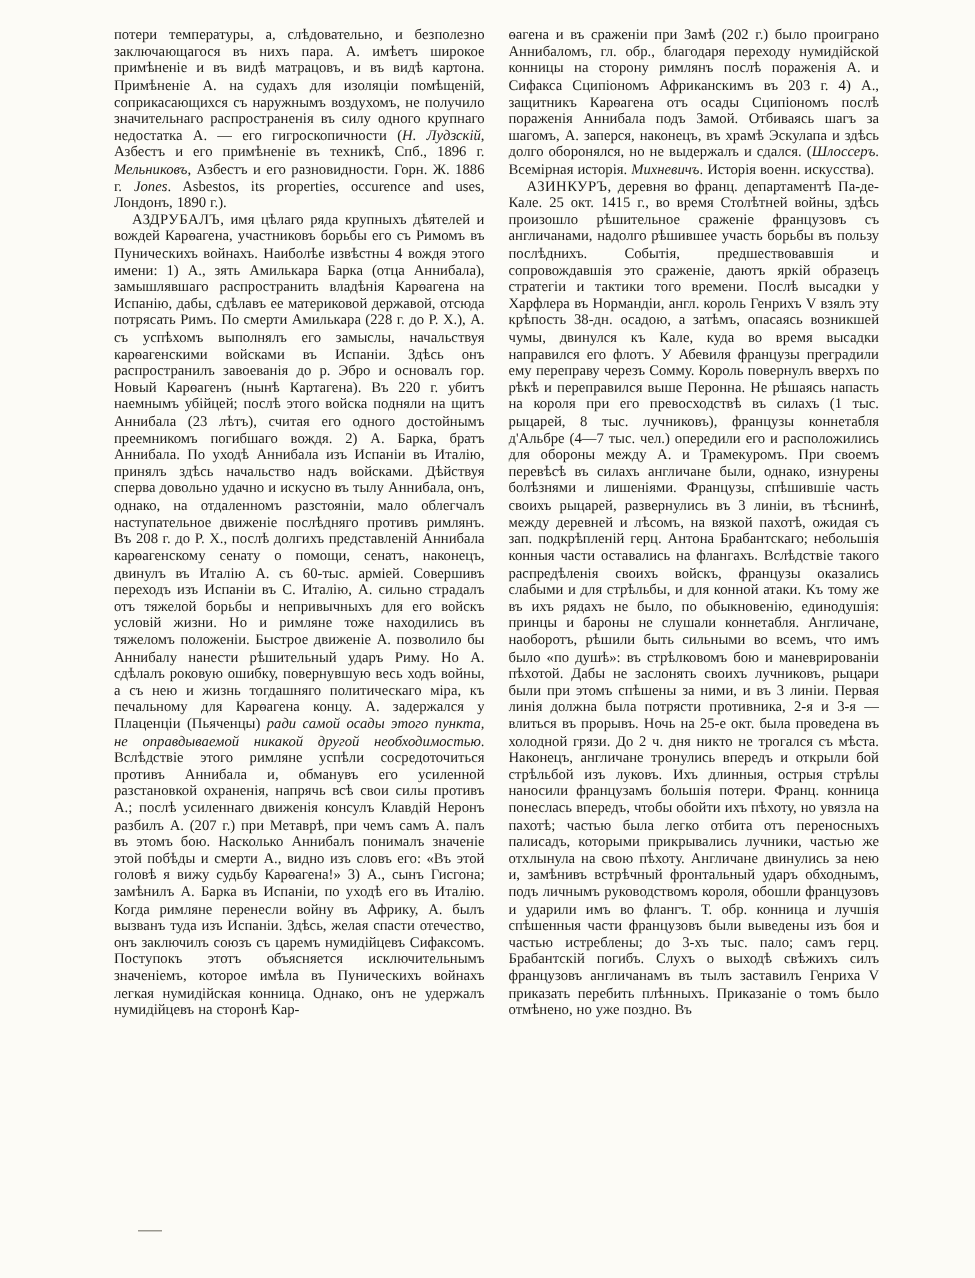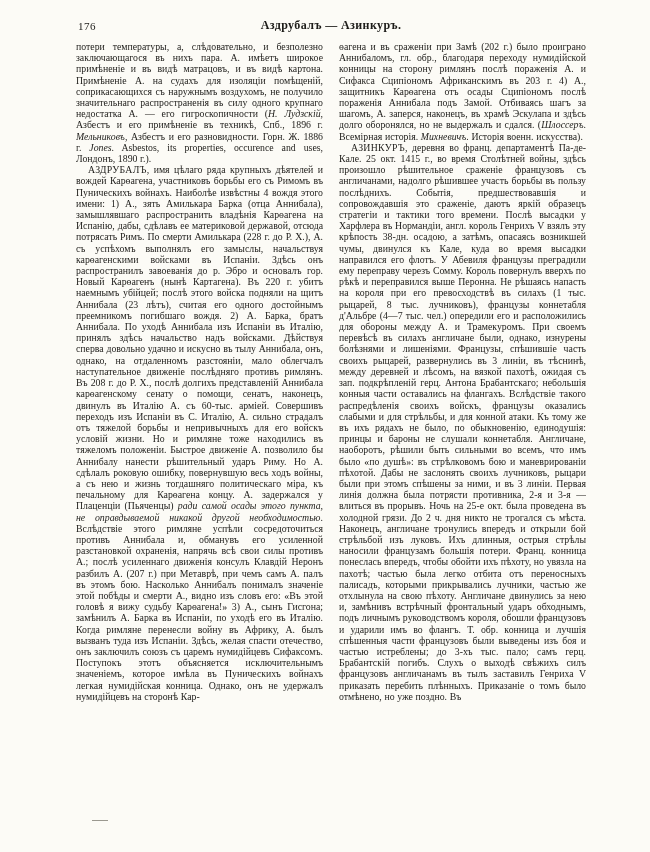--- a/index.html
+++ b/index.html
@@ -69,24 +69,20 @@
     width: 16px;
     height: 1px;
     background: #9a988f;
   }
 </style>
 </head>
 <body>
 
 <div class="page">
   <div class="content">
-    <div class="pagehead">
-      <span class="pagenum">176</span>
-      <span class="runtitle">Аздрубалъ — Азинкуръ.</span>
-    </div>
     <div class="cols">
       <div class="col" id="col-left">
           <p class="par"><span>потери температуры, а, слѣдовательно, и безполезно заключающагося въ нихъ пара. А. имѣетъ широкое примѣненіе и въ видѣ матрацовъ, и въ видѣ картона. Примѣненіе А. на судахъ для изоляціи помѣщеній, соприкасающихся съ наружнымъ воздухомъ, не получило значительнаго распространенія въ силу одного крупнаго недостатка А. — его гигроскопичности (</span><span class="i">Н. Лудзскій</span><span>, Азбестъ и его примѣненіе въ техникѣ, Спб., 1896 г. </span><span class="i">Мельниковъ</span><span>, Азбестъ и его разновидности. Горн. Ж. 1886 г. </span><span class="i">Jones</span><span>. Asbestos, its properties, occurence and uses, Лондонъ, 1890 г.).</span></p>
           <p class="par ind"><span class="b">АЗДРУБАЛЪ</span><span>, имя цѣлаго ряда крупныхъ дѣятелей и вождей Карѳагена, участниковъ борьбы его съ Римомъ въ Пуническихъ войнахъ. Наиболѣе извѣстны 4 вождя этого имени: 1) А., зять Амилькара Барка (отца Аннибала), замышлявшаго распространить владѣнія Карѳагена на Испанію, дабы, сдѣлавъ ее материковой державой, отсюда потрясать Римъ. По смерти Амилькара (228 г. до Р. Х.), А. съ успѣхомъ выполнялъ его замыслы, начальствуя карѳагенскими войсками въ Испаніи. Здѣсь онъ распространилъ завоеванія до р. Эбро и основалъ гор. Новый Карѳагенъ (нынѣ Картагена). Въ 220 г. убитъ наемнымъ убійцей; послѣ этого войска подняли на щитъ Аннибала (23 лѣтъ), считая его одного достойнымъ преемникомъ погибшаго вождя. 2) А. Барка, братъ Аннибала. По уходѣ Аннибала изъ Испаніи въ Италію, принялъ здѣсь начальство надъ войсками. Дѣйствуя сперва довольно удачно и искусно въ тылу Аннибала, онъ, однако, на отдаленномъ разстояніи, мало облегчалъ наступательное движеніе послѣдняго противъ римлянъ. Въ 208 г. до Р. Х., послѣ долгихъ представленій Аннибала карѳагенскому сенату о помощи, сенатъ, наконецъ, двинулъ въ Италію А. съ 60-тыс. арміей. Совершивъ переходъ изъ Испаніи въ С. Италію, А. сильно страдалъ отъ тяжелой борьбы и непривычныхъ для его войскъ условій жизни. Но и римляне тоже находились въ тяжеломъ положеніи. Быстрое движеніе А. позволило бы Аннибалу нанести рѣшительный ударъ Риму. Но А. сдѣлалъ роковую ошибку, повернувшую весь ходъ войны, а съ нею и жизнь тогдашняго политическаго міра, къ печальному для Карѳагена концу. А. задержался у Плаценціи (Пьяченцы) </span><span class="i">ради самой осады этого пункта, не оправдываемой никакой другой необходимостью</span><span>. Вслѣдствіе этого римляне успѣли сосредоточиться противъ Аннибала и, обманувъ его усиленной разстановкой охраненія, напрячь всѣ свои силы противъ А.; послѣ усиленнаго движенія консулъ Клавдій Неронъ разбилъ А. (207 г.) при Метаврѣ, при чемъ самъ А. палъ въ этомъ бою. Насколько Аннибалъ понималъ значеніе этой побѣды и смерти А., видно изъ словъ его: «Въ этой головѣ я вижу судьбу Карѳагена!» 3) А., сынъ Гисгона; замѣнилъ А. Барка въ Испаніи, по уходѣ его въ Италію. Когда римляне перенесли войну въ Африку, А. былъ вызванъ туда изъ Испаніи. Здѣсь, желая спасти отечество, онъ заключилъ союзъ съ царемъ нумидійцевъ Сифаксомъ. Поступокъ этотъ объясняется исключительнымъ значеніемъ, которое имѣла въ Пуническихъ войнахъ легкая нумидійская конница. Однако, онъ не удержалъ нумидійцевъ на сторонѣ Кар-</span></p>
         </div>
       <div class="col" id="col-right">
           <p class="par"><span>ѳагена и въ сраженіи при Замѣ (202 г.) было проиграно Аннибаломъ, гл. обр., благодаря переходу нумидійской конницы на сторону римлянъ послѣ пораженія А. и Сифакса Сципіономъ Африканскимъ въ 203 г. 4) А., защитникъ Карѳагена отъ осады Сципіономъ послѣ пораженія Аннибала подъ Замой. Отбиваясь шагъ за шагомъ, А. заперся, наконецъ, въ храмѣ Эскулапа и здѣсь долго оборонялся, но не выдержалъ и сдался. (</span><span class="i">Шлоссеръ</span><span>. Всемірная исторія. </span><span class="i">Михневичъ</span><span>. Исторія военн. искусства).</span></p>
           <p class="par ind"><span class="b">АЗИНКУРЪ</span><span>, деревня во франц. департаментѣ Па-де-Кале. 25 окт. 1415 г., во время Столѣтней войны, здѣсь произошло рѣшительное сраженіе французовъ съ англичанами, надолго рѣшившее участь борьбы въ пользу послѣднихъ. Событія, предшествовавшія и сопровождавшія это сраженіе, даютъ яркій образецъ стратегіи и тактики того времени. Послѣ высадки у Харфлера въ Нормандіи, англ. король Генрихъ V взялъ эту крѣпость 38-дн. осадою, а затѣмъ, опасаясь возникшей чумы, двинулся къ Кале, куда во время высадки направился его флотъ. У Абевиля французы преградили ему переправу черезъ Сомму. Король повернулъ вверхъ по рѣкѣ и переправился выше Перонна. Не рѣшаясь напасть на короля при его превосходствѣ въ силахъ (1 тыс. рыцарей, 8 тыс. лучниковъ), французы коннетабля д'Альбре (4—7 тыс. чел.) опередили его и расположились для обороны между А. и Трамекуромъ. При своемъ перевѣсѣ въ силахъ англичане были, однако, изнурены болѣзнями и лишеніями. Французы, спѣшившіе часть своихъ рыцарей, развернулись въ 3 линіи, въ тѣснинѣ, между деревней и лѣсомъ, на вязкой пахотѣ, ожидая съ зап. подкрѣпленій герц. Антона Брабантскаго; небольшія конныя части оставались на флангахъ. Вслѣдствіе такого распредѣленія своихъ войскъ, французы оказались слабыми и для стрѣльбы, и для конной атаки. Къ тому же въ ихъ рядахъ не было, по обыкновенію, единодушія: принцы и бароны не слушали коннетабля. Англичане, наоборотъ, рѣшили быть сильными во всемъ, что имъ было «по душѣ»: въ стрѣлковомъ бою и маневрированіи пѣхотой. Дабы не заслонять своихъ лучниковъ, рыцари были при этомъ спѣшены за ними, и въ 3 линіи. Первая линія должна была потрясти противника, 2-я и 3-я — влиться въ прорывъ. Ночь на 25-е окт. была проведена въ холодной грязи. До 2 ч. дня никто не трогался съ мѣста. Наконецъ, англичане тронулись впередъ и открыли бой стрѣльбой изъ луковъ. Ихъ длинныя, острыя стрѣлы наносили французамъ большія потери. Франц. конница понеслась впередъ, чтобы обойти ихъ пѣхоту, но увязла на пахотѣ; частью была легко отбита отъ переносныхъ палисадъ, которыми прикрывались лучники, частью же отхлынула на свою пѣхоту. Англичане двинулись за нею и, замѣнивъ встрѣчный фронтальный ударъ обходнымъ, подъ личнымъ руководствомъ короля, обошли французовъ и ударили имъ во флангъ. Т. обр. конница и лучшія спѣшенныя части французовъ были выведены изъ боя и частью истреблены; до 3-хъ тыс. пало; самъ герц. Брабантскій погибъ. Слухъ о выходѣ свѣжихъ силъ французовъ англичанамъ въ тылъ заставилъ Генриха V приказать перебить плѣнныхъ. Приказаніе о томъ было отмѣнено, но уже поздно. Въ</span></p>
         </div>
     </div>

